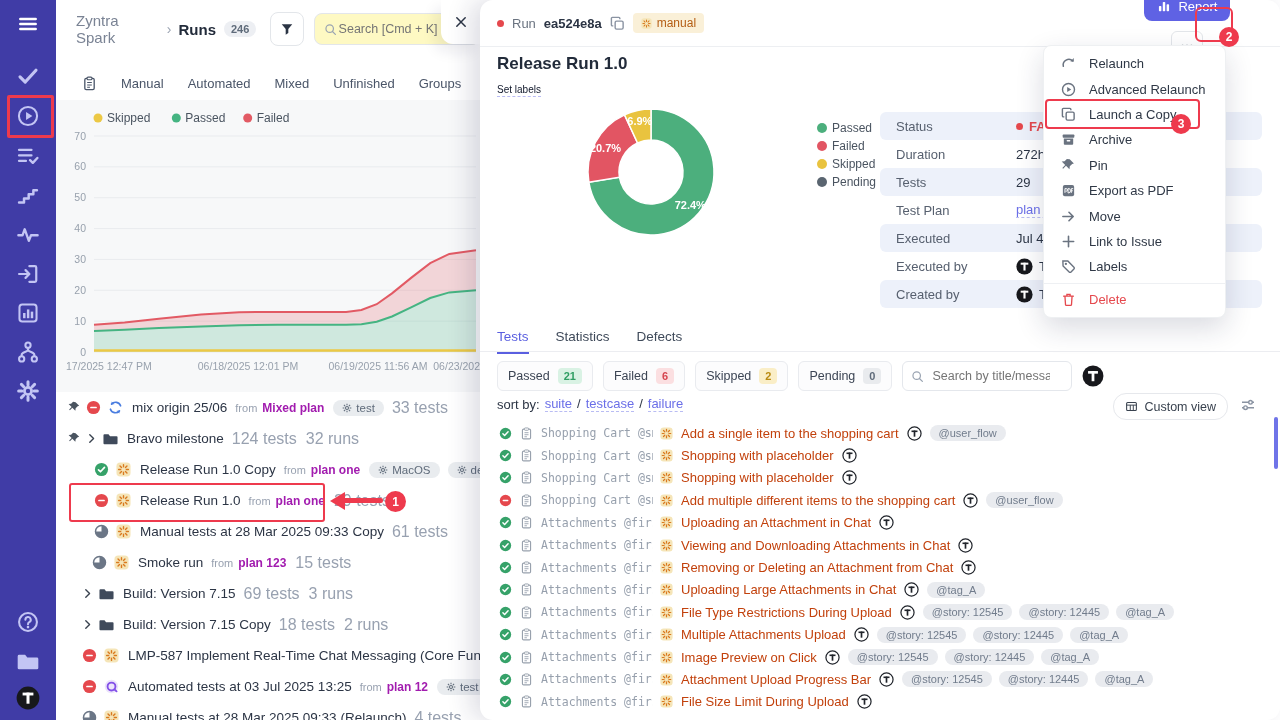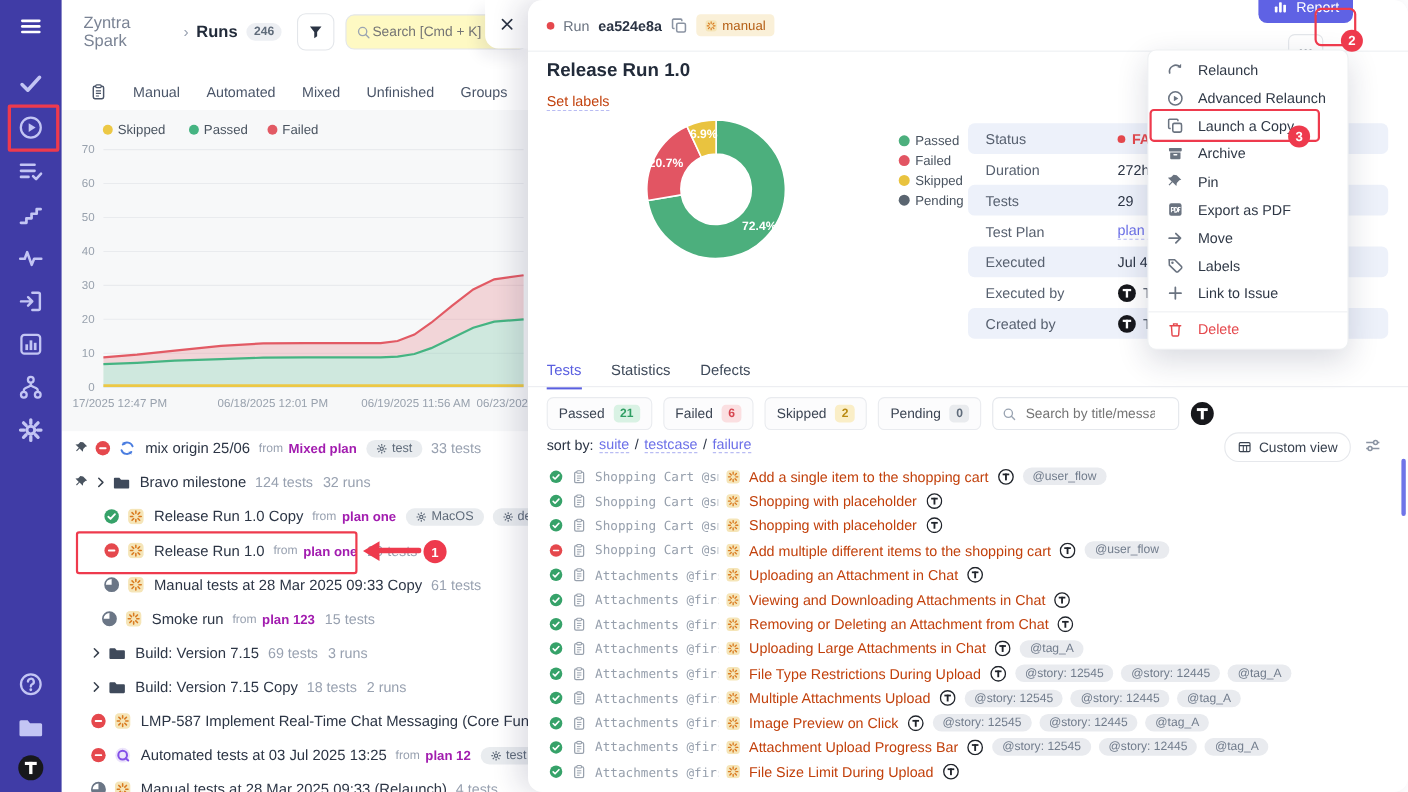--- a/index.html
+++ b/index.html
@@ -30,21 +30,21 @@
   .tk{fill:#98a1ad;font-size:10.5px;font-family:"Liberation Sans",sans-serif;}
   .lg{fill:#4a5460;font-size:12px;font-family:"Liberation Sans",sans-serif;}
   .dl{fill:#ffffff;font-size:11px;font-weight:bold;font-family:"Liberation Sans",sans-serif;}
   .runs-list{position:absolute;left:0;top:392px;width:424px;}
   .run-row{height:31px;display:flex;align-items:center;white-space:nowrap;}
   .run-row .pin{width:13px;height:13px;color:#4a5460;margin-right:5px;}
   .run-row .chev{width:11px;height:11px;color:#39424f;margin-right:6px;}
   .run-title{color:#2c3545;font-size:13.5px;font-weight:500;margin-right:8px;}
   .run-from{color:#98a1b0;font-size:11px;margin-right:5px;}
   .run-plan{color:#a21caf;font-size:12px;font-weight:bold;margin-right:9px;}
-  .run-meta{color:#98a1b0;font-size:13px;margin-right:9px;}
+  .run-meta{color:#98a1b0;font-size:16px;margin-right:9px;}
   .pill{background:#e9ecef;border-radius:10px;padding:2px 9px;display:inline-flex;align-items:center;gap:4px;
         color:#5f6b7a;font-size:11.5px;margin-right:8px;}
   .pill svg{width:10px;height:10px;color:#5f6b7a;}
   
   .right-panel{position:absolute;left:480px;top:0;width:800px;height:720px;background:#fff;z-index:4;
                box-shadow:-10px 0 24px rgba(25,28,70,.14);border-radius:13px;}
   .close-tab{position:absolute;left:441px;top:0;width:39px;height:44px;background:#fff;z-index:4;
              border-radius:0 0 0 12px;display:flex;align-items:center;justify-content:center;
              box-shadow:-6px 8px 14px rgba(25,28,70,.08);}
   .close-tab svg{width:14px;height:14px;color:#2b3444;}
@@ -61,21 +61,21 @@
   .rp-head-right{margin-left:auto;display:flex;align-items:center;gap:10px;padding-right:14px;flex-direction:column;}
   .btn-summary{height:30px;border:1px solid #dcdcf8;border-radius:8px;display:flex;align-items:center;background:#fff;}
   .btn-summary .main{display:flex;align-items:center;gap:7px;padding:0 11px;color:#5a5fe0;font-size:13px;font-weight:500;}
   .btn-summary .split{width:28px;align-self:stretch;border-left:1px solid #dcdcf8;display:flex;align-items:center;justify-content:center;color:#5a5fe0;}
   .btn-report{height:30px;border-radius:8px;background:#5f62e4;color:#fff;display:flex;align-items:center;gap:7px;
               padding:0 13px;font-size:13px;font-weight:500;border:0;}
   .btn-dots{width:30px;height:28px;border:1px solid #e3e6ea;border-radius:6px;background:#fff;display:flex;
             align-items:center;justify-content:center;color:#3f4a5b;}
   .btn-close{width:26px;height:26px;display:flex;align-items:center;justify-content:center;color:#2b3444;}
   .rp-title{position:absolute;left:17px;top:54px;font-size:17px;font-weight:bold;color:#222b3a;}
-  .set-labels{position:absolute;left:17px;top:84px;font-size:13px;color:#c2410c;border-bottom:1px dashed #b9bcf3;padding-bottom:1px;}
+  .set-labels{position:absolute;left:17px;top:84px;font-size:10px;color:#0f172a;border-bottom:1px dashed #b9bcf3;padding-bottom:1px;}
   
   .details{position:absolute;left:400px;top:112px;width:382px;}
   .d-row{height:28px;display:flex;align-items:center;border-radius:6px;}
   .d-row.stripe{background:#edf1fa;}
   .d-label{width:120px;padding-left:16px;color:#57606f;font-size:13px;}
   .d-val{display:flex;align-items:center;gap:6px;color:#2b3444;font-size:13px;font-weight:500;white-space:nowrap;}
   .d-val.red{color:#e5484d;font-weight:bold;}
   .d-val.link{color:#6b6fe8;border-bottom:1px dashed #b9bcf3;font-weight:normal;}
   
   .rp-tabs{position:absolute;left:17px;top:329px;display:flex;gap:27px;}
@@ -999,29 +999,29 @@
           <span>Export as PDF</span>
         </div>
         <div class="m-item">
      <svg class="i">
             <use href="#s-arrowr"></use>
           </svg>
           <span>Move</span>
         </div>
         <div class="m-item">
      <svg class="i">
-            <use href="#s-tag"></use>
-          </svg>
-          <span>Labels</span>
+            <use href="#s-plus"></use>
+          </svg>
+          <span>Link to Issue</span>
         </div>
         <div class="m-item">
      <svg class="i">
-            <use href="#s-plus"></use>
-          </svg>
-          <span>Link to Issue</span>
+            <use href="#s-tag"></use>
+          </svg>
+          <span>Labels</span>
         </div>
         <div class="m-div"></div>
         <div class="m-item danger">
      <svg class="i">
             <use href="#s-trash"></use>
           </svg>
           <span>Delete</span>
         </div>
       </div>
   </div>

